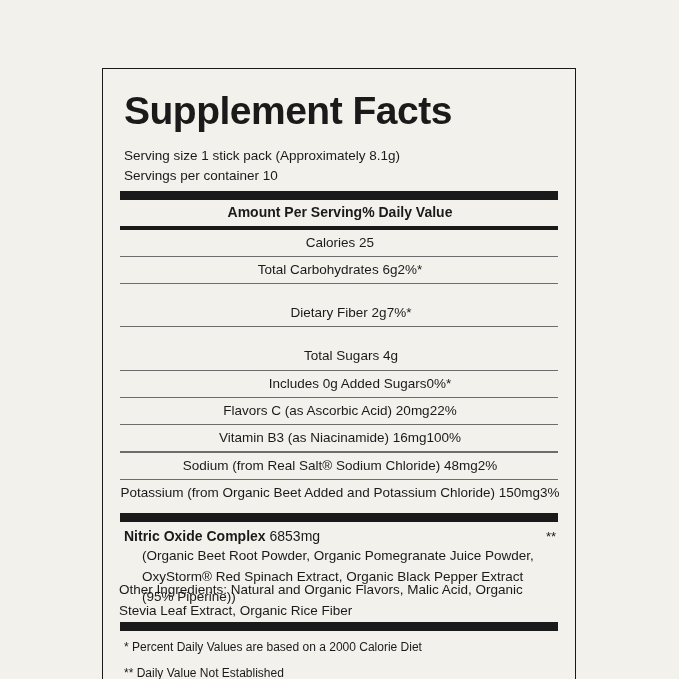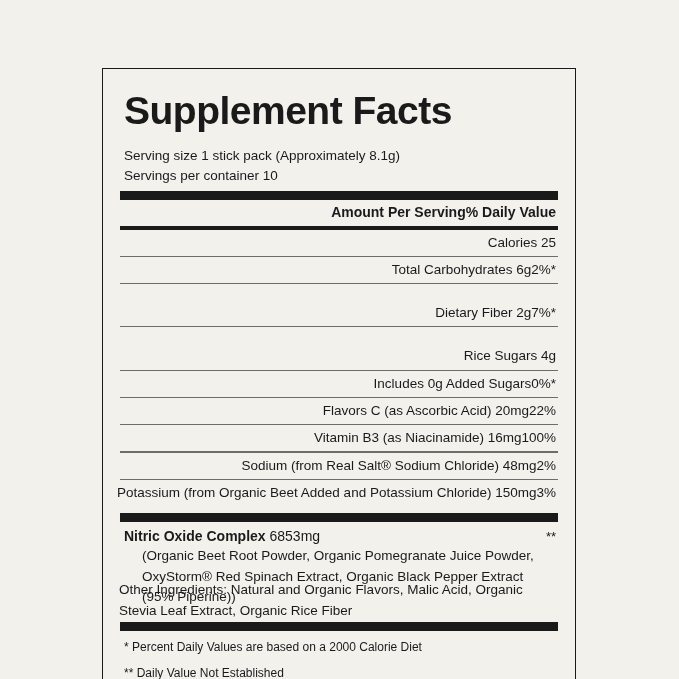--- a/index.html
+++ b/index.html
@@ -51,21 +51,21 @@
     background: #1a1a1a;
     margin: 0;
   }
   .rule-thin {
     height: 1px;
     background: #6d6d6d;
     margin: 0;
   }
   .row {
     display: flex;
-    justify-content: flex-end;
+    justify-content: center;
     align-items: baseline;
     font-size: 13.5px;
     padding: 5px 2px 5px 4px;
     line-height: 1.2;
   }
   .row .left { white-space: nowrap; }
   .row .right { white-space: nowrap; text-align: right; }
   .hdr {
     font-weight: bold;
     font-size: 14px;
@@ -135,21 +135,21 @@
     </div>
     <div class="rule-thin"></div>
 
     <div class="row">
       <span class="left ind1">Dietary Fiber 2g</span>
       <span class="right">7%*</span>
     </div>
     <div class="rule-thin"></div>
 
     <div class="row">
-      <span class="left ind1">Rice Sugars 4g</span>
+      <span class="left ind1">Total Sugars 4g</span>
       <span class="right"></span>
     </div>
     <div class="rule-thin"></div>
 
     <div class="row">
       <span class="left ind2">Includes 0g Added Sugars</span>
       <span class="right">0%*</span>
     </div>
     <div class="rule-thin"></div>
 

